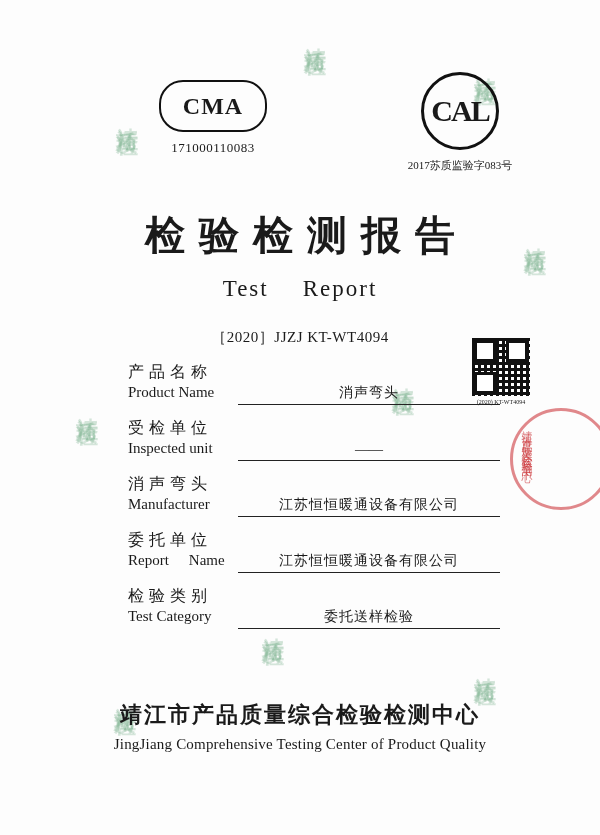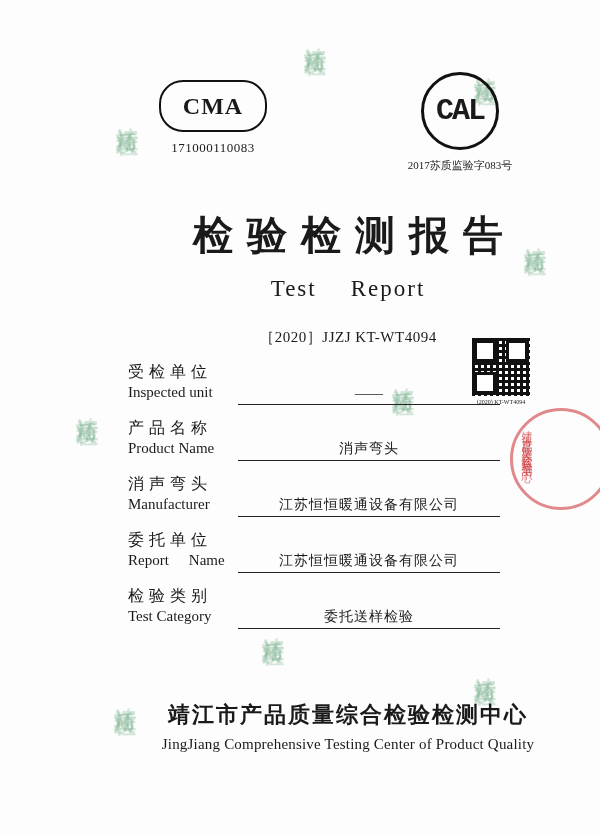--- a/index.html
+++ b/index.html
@@ -13,21 +13,20 @@
     position: relative;
     overflow: hidden;
     font-family: "Liberation Serif", serif;
     color: #1a1a1a;
   }
 
   .page {
     position: absolute;
     inset: 0;
     background: #fdfdfd;
-    padding-left: 48px;
   }
 
   
   .watermark {
     position: absolute;
     color: rgba(120, 175, 140, 0.30);
     font-family: "Liberation Serif", serif;
     font-weight: bold;
     letter-spacing: 2px;
     writing-mode: vertical-rl;
@@ -99,21 +98,21 @@
     border: 3px solid #111;
     border-radius: 50%;
     position: relative;
   }
   .cal-letters {
     position: absolute;
     inset: 0;
     display: flex;
     align-items: center;
     justify-content: center;
-    font-family: Liberation Mono, monospace;
+    font-family: Liberation Serif, serif;
     font-size: 30px;
     font-weight: bold;
     letter-spacing: -2px;
   }
   .cal-num {
     margin-top: 8px;
     font-size: 11px;
     letter-spacing: 0;
   }
 
@@ -331,35 +330,35 @@
   </div>
 
   <div class="seal">
     <div class="seal-txt">靖江市产品质量综合检验检测中心</div>
   </div>
 
   <div class="fields">
 
     <div class="row">
       <div class="label">
+        <span class="cn">产品名称</span>
+        <span class="en">Product Name</span>
+      </div>
+      <div class="value-wrap">
+        <div class="value">消声弯头</div>
+      </div>
+    </div>
+
+    <div class="row">
+      <div class="label">
         <span class="cn">受检单位</span>
         <span class="en">Inspected unit</span>
       </div>
       <div class="value-wrap">
         <div class="value dash">——</div>
-      </div>
-    </div>
-
-    <div class="row">
-      <div class="label">
-        <span class="cn">产品名称</span>
-        <span class="en">Product Name</span>
-      </div>
-      <div class="value-wrap">
-        <div class="value">消声弯头</div>
       </div>
     </div>
 
     <div class="row">
       <div class="label">
         <span class="cn">消声弯头</span>
         <span class="en">Manufacturer</span>
       </div>
       <div class="value-wrap">
         <div class="value">江苏恒恒暖通设备有限公司</div>

